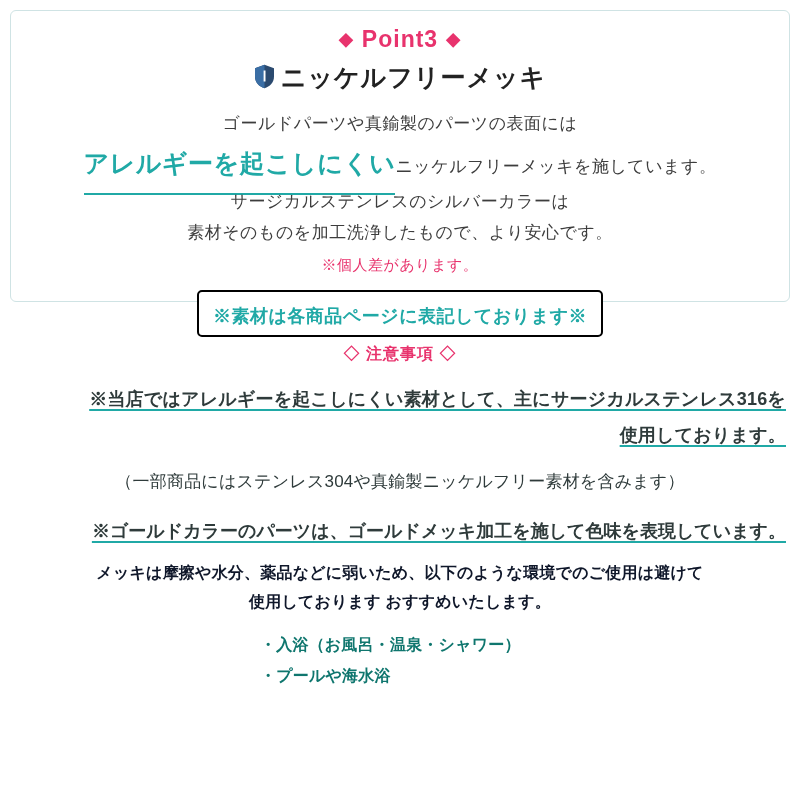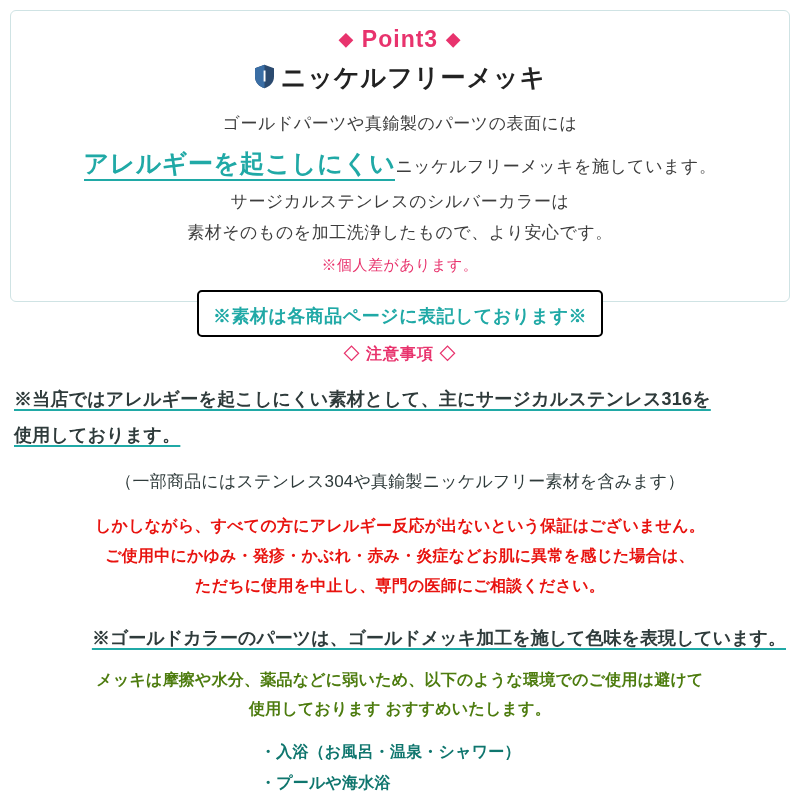--- a/index.html
+++ b/index.html
@@ -74,21 +74,21 @@
     font-size: 17px;
     line-height: 1.9;
     letter-spacing: 0.5px;
     white-space: nowrap;
   }
   .emph-strong {
     font-size: 25px;
     font-weight: bold;
     color: #20a9a6;
     border-bottom: 2px solid #20a9a6;
-    padding-bottom: 2px;
+    padding-bottom: 16px;
     letter-spacing: 0.5px;
   }
   .emph-rest {
     font-size: 17px;
     color: #3d3d3d;
   }
 
   .note-small {
     font-size: 15px;
     color: #e8336d;
@@ -135,21 +135,21 @@
     color: #2f3b3b;
     font-weight: bold;
     text-decoration: underline;
     text-decoration-color: #20a9a6;
     text-underline-offset: 4px;
     text-decoration-thickness: 1.5px;
   }
 
   .blk-main {
     padding: 0 6px;
-    text-align: left;
+    text-align: right;
   }
   .blk-main .l1 { display: block; }
   .blk-main .l2 { display: block; margin-top: 6px; }
 
   .sub-note {
     text-align: center;
     font-size: 17px;
     color: #2f3b3b;
     margin-top: 20px;
     letter-spacing: 0.2px;
@@ -165,21 +165,21 @@
     letter-spacing: 0.2px;
   }
 
   .gold-line {
     margin-top: 26px;
     text-align: right;
     padding: 0 6px;
   }
 
   .red-block2 {
-    color: #4d7c0f;
+    color: #0f172a;
     font-size: 16px;
     font-weight: bold;
     line-height: 1.8;
     margin-top: 16px;
     text-align: center;
     letter-spacing: 0.2px;
   }
   .red-block2 .rl {
     display: block;
   }
@@ -234,25 +234,20 @@
 
     <div class="caution-head">◇ 注意事項 ◇</div>
 
     <div class="blk-main para">
       <span class="l1 underline-teal">※当店ではアレルギーを起こしにくい素材として、主にサージカルステンレス316を</span>
       <span class="l2 underline-teal">使用しております。</span>
     </div>
 
     <div class="sub-note">（一部商品にはステンレス304や真鍮製ニッケルフリー素材を含みます）</div>
 
-    <div class="red-block">
-      <div>しかしながら、すべての方にアレルギー反応が出ないという保証はございません。</div>
-      <div>ご使用中にかゆみ・発疹・かぶれ・赤み・炎症などお肌に異常を感じた場合は、</div>
-      <div>ただちに使用を中止し、専門の医師にご相談ください。</div>
-    </div>
 
     <div class="gold-line">
       <span class="underline-teal">※ゴールドカラーのパーツは、ゴールドメッキ加工を施して色味を表現しています。</span>
     </div>
 
     <div class="red-block2">
       <span class="rl">メッキは摩擦や水分、薬品などに弱いため、以下のような環境でのご使用は避けて</span>
       <span class="rl">使用しております おすすめいたします。</span>
     </div>
 

